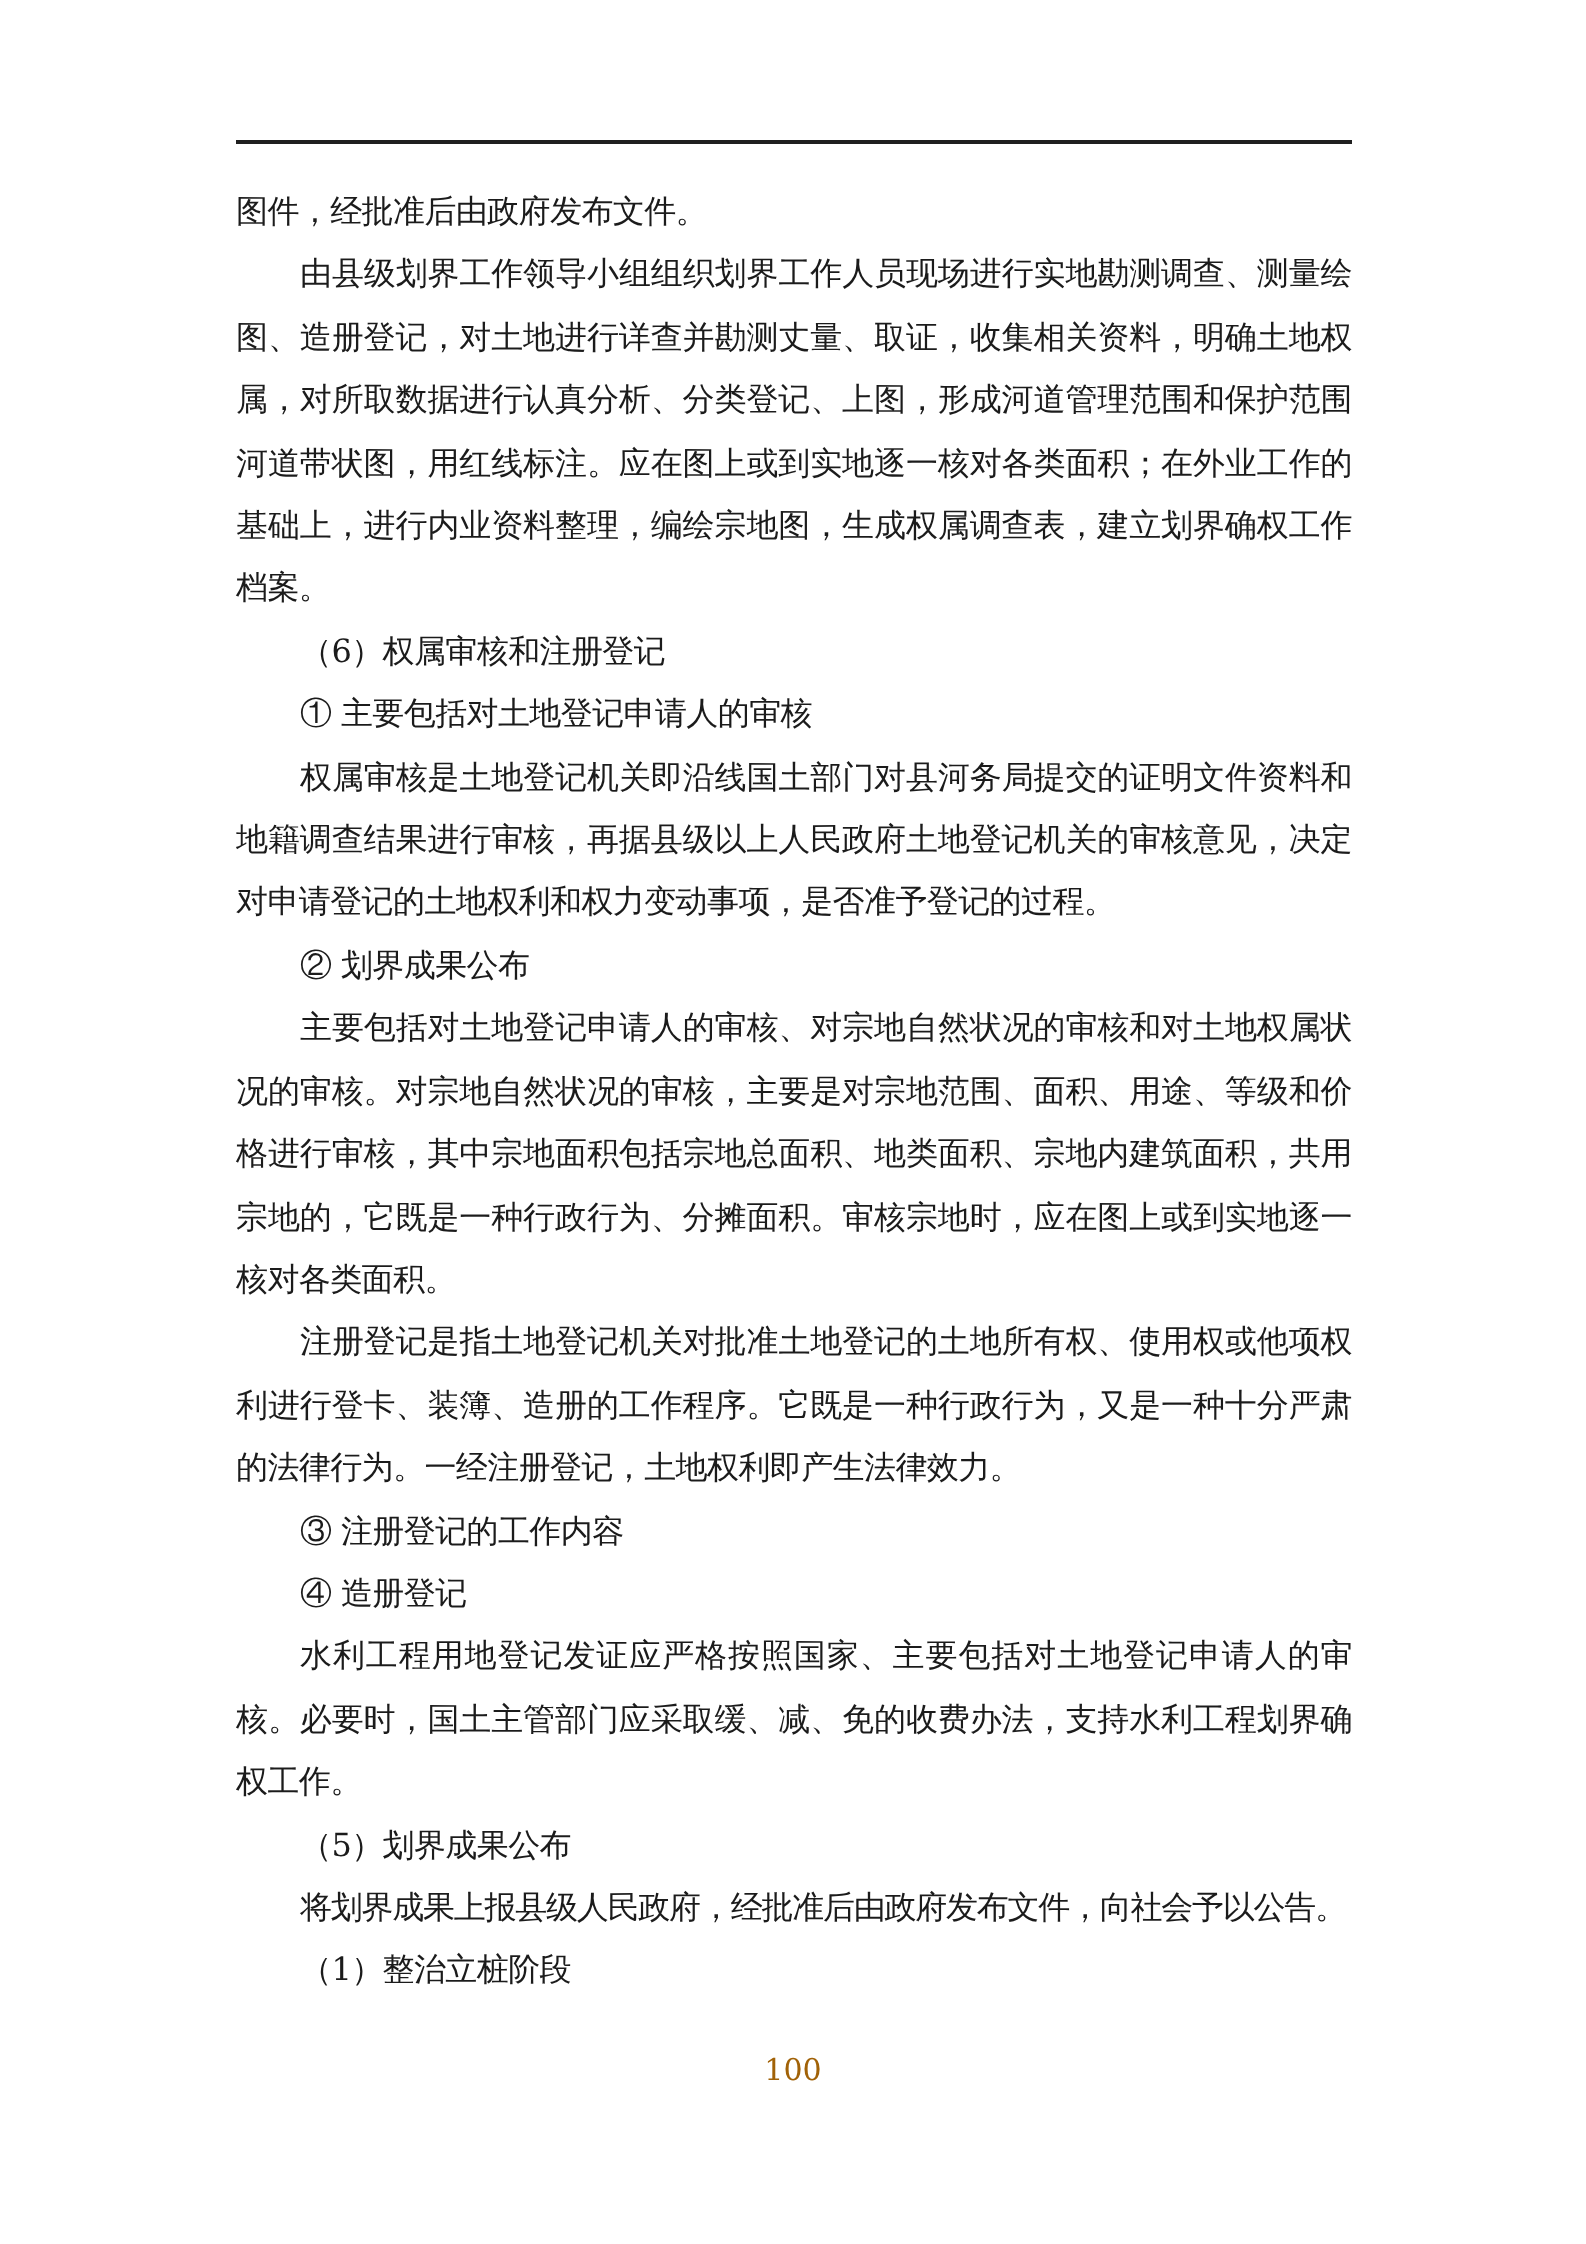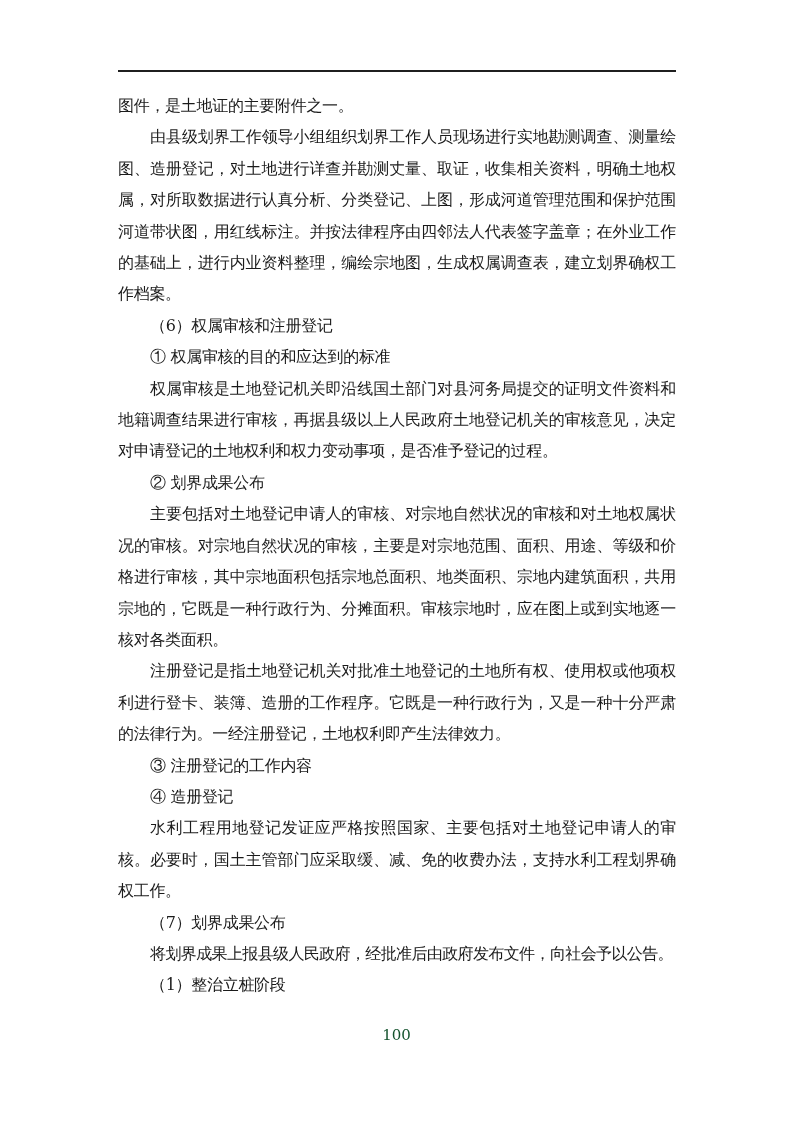--- a/index.html
+++ b/index.html
@@ -47,42 +47,42 @@
     letter-spacing: -0.62px;
   }
   .page-footer {
     position: absolute;
     left: 0;
     top: 1025px;
     width: 100%;
     text-align: center;
     font-size: 15px;
     line-height: 20px;
-    color: #14532d;
+    color: #a16207;
   }
 </style>
 </head>
 <body>
 
 <div class="doc-page">
 
   <div class="header-rule"></div>
 
   <div class="body-text">
-    <p class="flush">图件，是土地证的主要附件之一。</p>
-    <p>由县级划界工作领导小组组织划界工作人员现场进行实地勘测调查、测量绘图、造册登记，对土地进行详查并勘测丈量、取证，收集相关资料，明确土地权属，对所取数据进行认真分析、分类登记、上图，形成河道管理范围和保护范围河道带状图，用红线标注。并按法律程序由四邻法人代表签字盖章；在外业工作的基础上，进行内业资料整理，编绘宗地图，生成权属调查表，建立划界确权工作档案。</p>
+    <p class="flush">图件，经批准后由政府发布文件。</p>
+    <p>由县级划界工作领导小组组织划界工作人员现场进行实地勘测调查、测量绘图、造册登记，对土地进行详查并勘测丈量、取证，收集相关资料，明确土地权属，对所取数据进行认真分析、分类登记、上图，形成河道管理范围和保护范围河道带状图，用红线标注。应在图上或到实地逐一核对各类面积；在外业工作的基础上，进行内业资料整理，编绘宗地图，生成权属调查表，建立划界确权工作档案。</p>
     <p>（6）权属审核和注册登记</p>
-    <p>① 权属审核的目的和应达到的标准</p>
+    <p>① 主要包括对土地登记申请人的审核</p>
     <p>权属审核是土地登记机关即沿线国土部门对县河务局提交的证明文件资料和地籍调查结果进行审核，再据县级以上人民政府土地登记机关的审核意见，决定对申请登记的土地权利和权力变动事项，是否准予登记的过程。</p>
     <p>② 划界成果公布</p>
     <p>主要包括对土地登记申请人的审核、对宗地自然状况的审核和对土地权属状况的审核。对宗地自然状况的审核，主要是对宗地范围、面积、用途、等级和价格进行审核，其中宗地面积包括宗地总面积、地类面积、宗地内建筑面积，共用宗地的，它既是一种行政行为、分摊面积。审核宗地时，应在图上或到实地逐一核对各类面积。</p>
     <p>注册登记是指土地登记机关对批准土地登记的土地所有权、使用权或他项权利进行登卡、装簿、造册的工作程序。它既是一种行政行为，又是一种十分严肃的法律行为。一经注册登记，土地权利即产生法律效力。</p>
     <p>③ 注册登记的工作内容</p>
     <p>④ 造册登记</p>
     <p>水利工程用地登记发证应严格按照国家、主要包括对土地登记申请人的审核。必要时，国土主管部门应采取缓、减、免的收费办法，支持水利工程划界确权工作。</p>
-    <p>（7）划界成果公布</p>
+    <p>（5）划界成果公布</p>
     <p class="tight">将划界成果上报县级人民政府，经批准后由政府发布文件，向社会予以公告。</p>
     <p>（1）整治立桩阶段</p>
   </div>
 
   <div class="page-footer">100</div>
 
 </div>
 
 </body></html>

